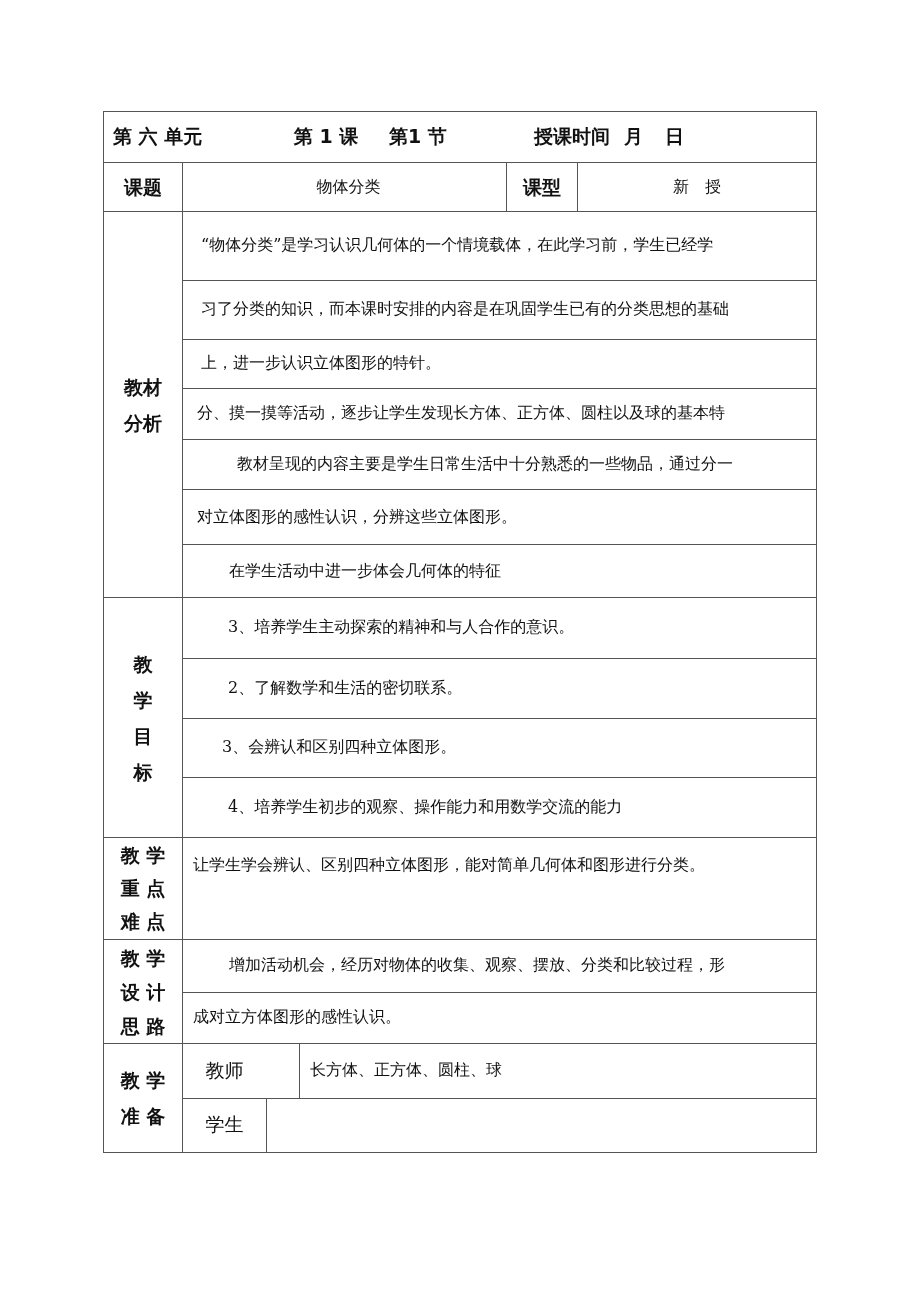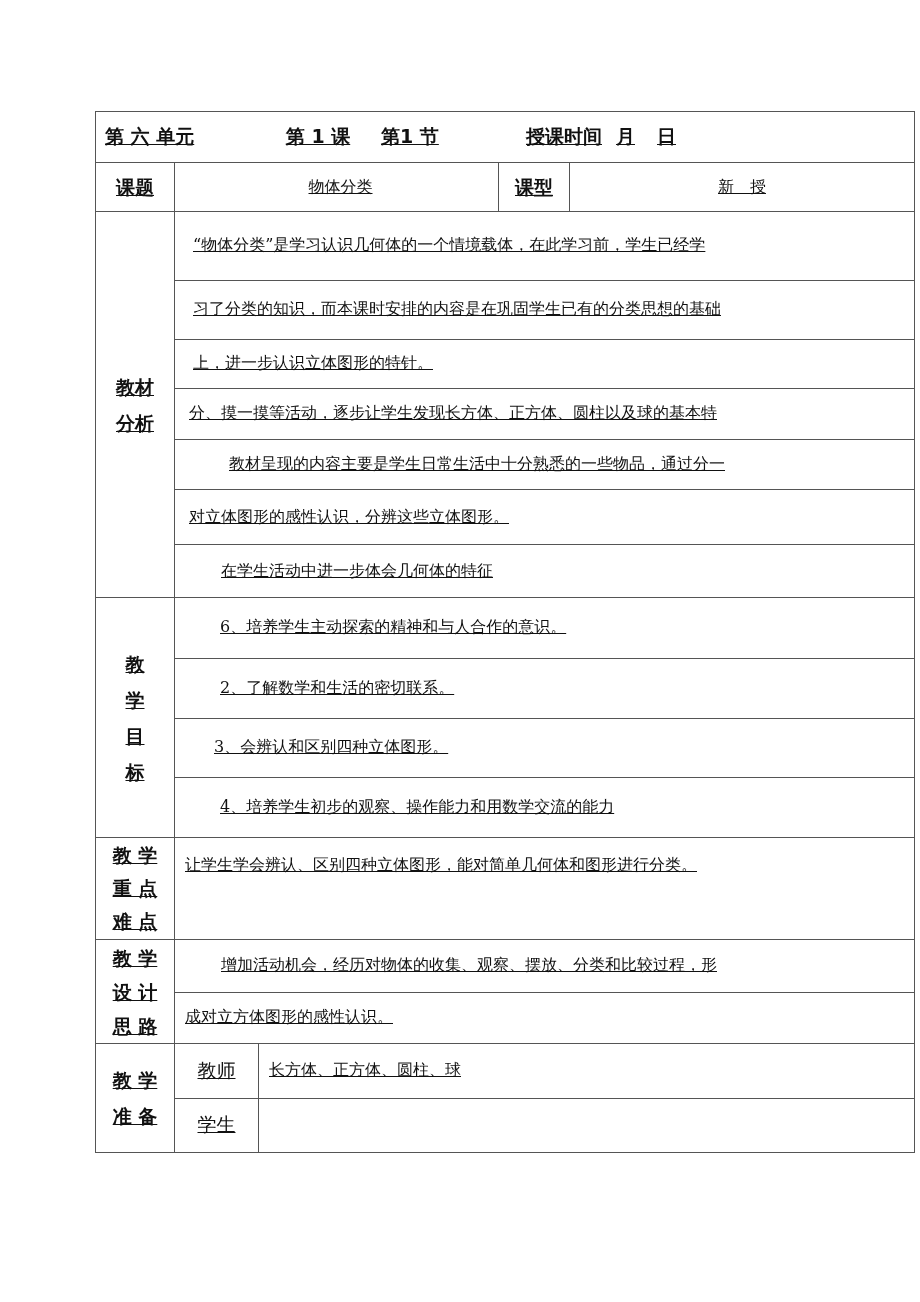--- a/index.html
+++ b/index.html
@@ -1,17 +1,17 @@
 <!DOCTYPE html>
 <html><head>
 <meta charset="utf-8">
 <style>
   html, body { margin:0; padding:0; background:#fff; }
   body { width:920px; height:1302px; position:relative; font-family:"DejaVu Serif","Liberation Serif",serif; color:#111; }
-  .tbl { position:absolute; left:95px; top:111px; width:820px; border:1.5px solid #555; box-sizing:border-box;text-decoration:underline; }
+  .tbl { position:absolute; left:103px; top:111px; width:714px; border:1.5px solid #555; box-sizing:border-box; }
   .row { display:flex; border-bottom:1px solid #555; box-sizing:border-box; }
   .row:last-child { border-bottom:none; }
   .cell { box-sizing:border-box; display:flex; align-items:center; font-size:16px; }
   .bl { border-left:1px solid #555; }
   .hdr { font-family:"DejaVu Sans","Liberation Sans",sans-serif; font-weight:bold; font-size:19px; }
   .label { width:78px; justify-content:center; text-align:center; font-family:"DejaVu Sans","Liberation Sans",sans-serif; font-weight:bold; font-size:19px; line-height:36px; }
   .sub { flex:1; display:flex; flex-direction:column; border-left:1px solid #555; }
   .subrow { border-bottom:1px solid #555; display:flex; align-items:center; padding-left:14px; font-size:16px; box-sizing:border-box; }
   .subrow:last-child { border-bottom:none; }
   .vert { display:flex; flex-direction:column; align-items:center; }
@@ -56,21 +56,21 @@
   </div>
 
   <div class="row" style="height:240px;">
     <div class="cell label vert" style="justify-content:center;">
       <span>教</span>
       <span>学</span>
       <span>目</span>
       <span>标</span>
     </div>
     <div class="sub">
-      <div class="subrow" style="height:61px;padding-left:45px;">6、培养学生主动探索的精神和与人合作的意识。</div>
+      <div class="subrow" style="height:61px;padding-left:45px;">3、培养学生主动探索的精神和与人合作的意识。</div>
       <div class="subrow" style="height:60px;padding-left:45px;">2、了解数学和生活的密切联系。</div>
       <div class="subrow" style="height:60px;padding-left:39px;">3、会辨认和区别四种立体图形。</div>
       <div class="subrow" style="height:59px;padding-left:45px;">4、培养学生初步的观察、操作能力和用数学交流的能力</div>
     </div>
   </div>
 
   <div class="row" style="height:102px;">
     <div class="cell label vert" style="justify-content:center;line-height:33px;">
       <span>教 学</span>
       <span>重 点</span>
@@ -92,21 +92,21 @@
       <div class="subrow" style="height:51px;padding-left:10px;">成对立方体图形的感性认识。</div>
     </div>
   </div>
 
   <div class="row" style="height:108px;">
     <div class="cell label vert" style="justify-content:center;">
       <span>教 学</span>
       <span>准 备</span>
     </div>
     <div class="sub">
-      <div style="display:flex;height:54px;border-bottom:1px solid #555;">
+      <div style="display:flex;height:54px;border-bottom:1px solid #555;gap:33px;">
         <div class="cell" style="width:83px;justify-content:center;font-size:19px;font-family:'DejaVu Sans','Liberation Sans',sans-serif;">教师</div>
         <div class="cell bl" style="flex:1;padding-left:10px;">长方体、正方体、圆柱、球</div>
       </div>
       <div style="display:flex;height:54px;">
         <div class="cell" style="width:83px;justify-content:center;font-size:19px;font-family:'DejaVu Sans','Liberation Sans',sans-serif;">学生</div>
         <div class="cell bl" style="flex:1;padding-left:10px;"></div>
       </div>
     </div>
   </div>
 

